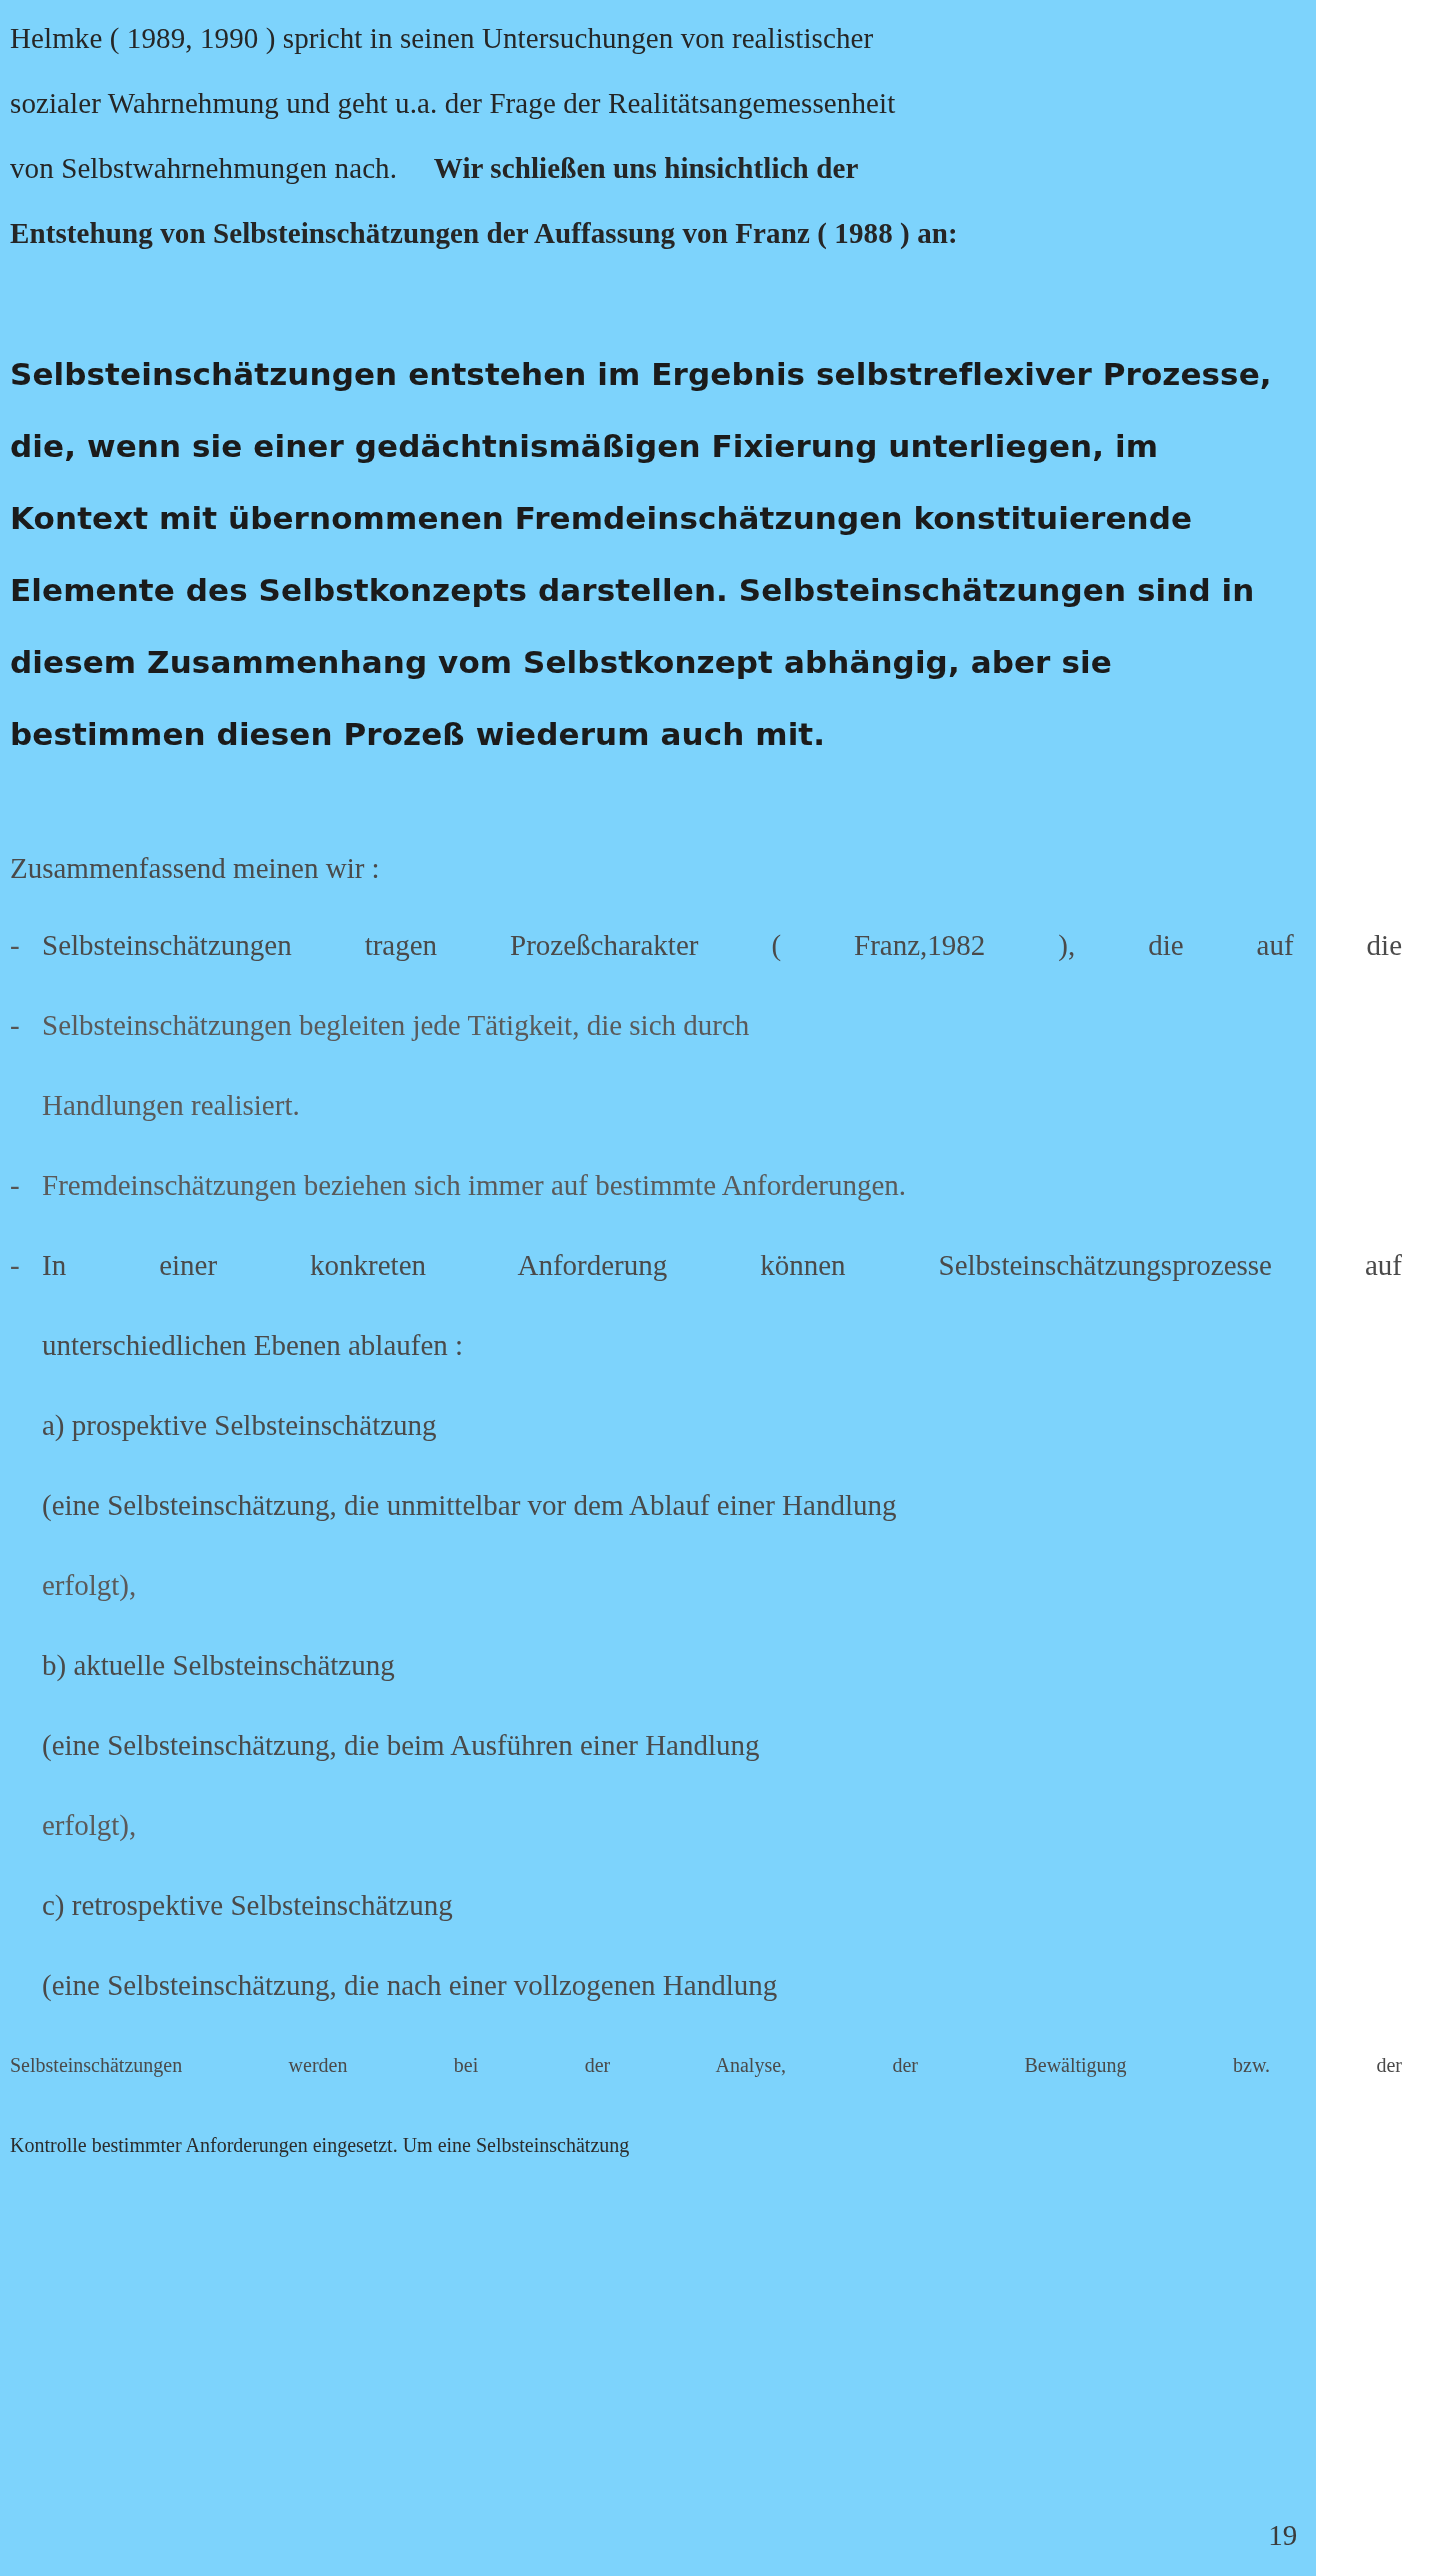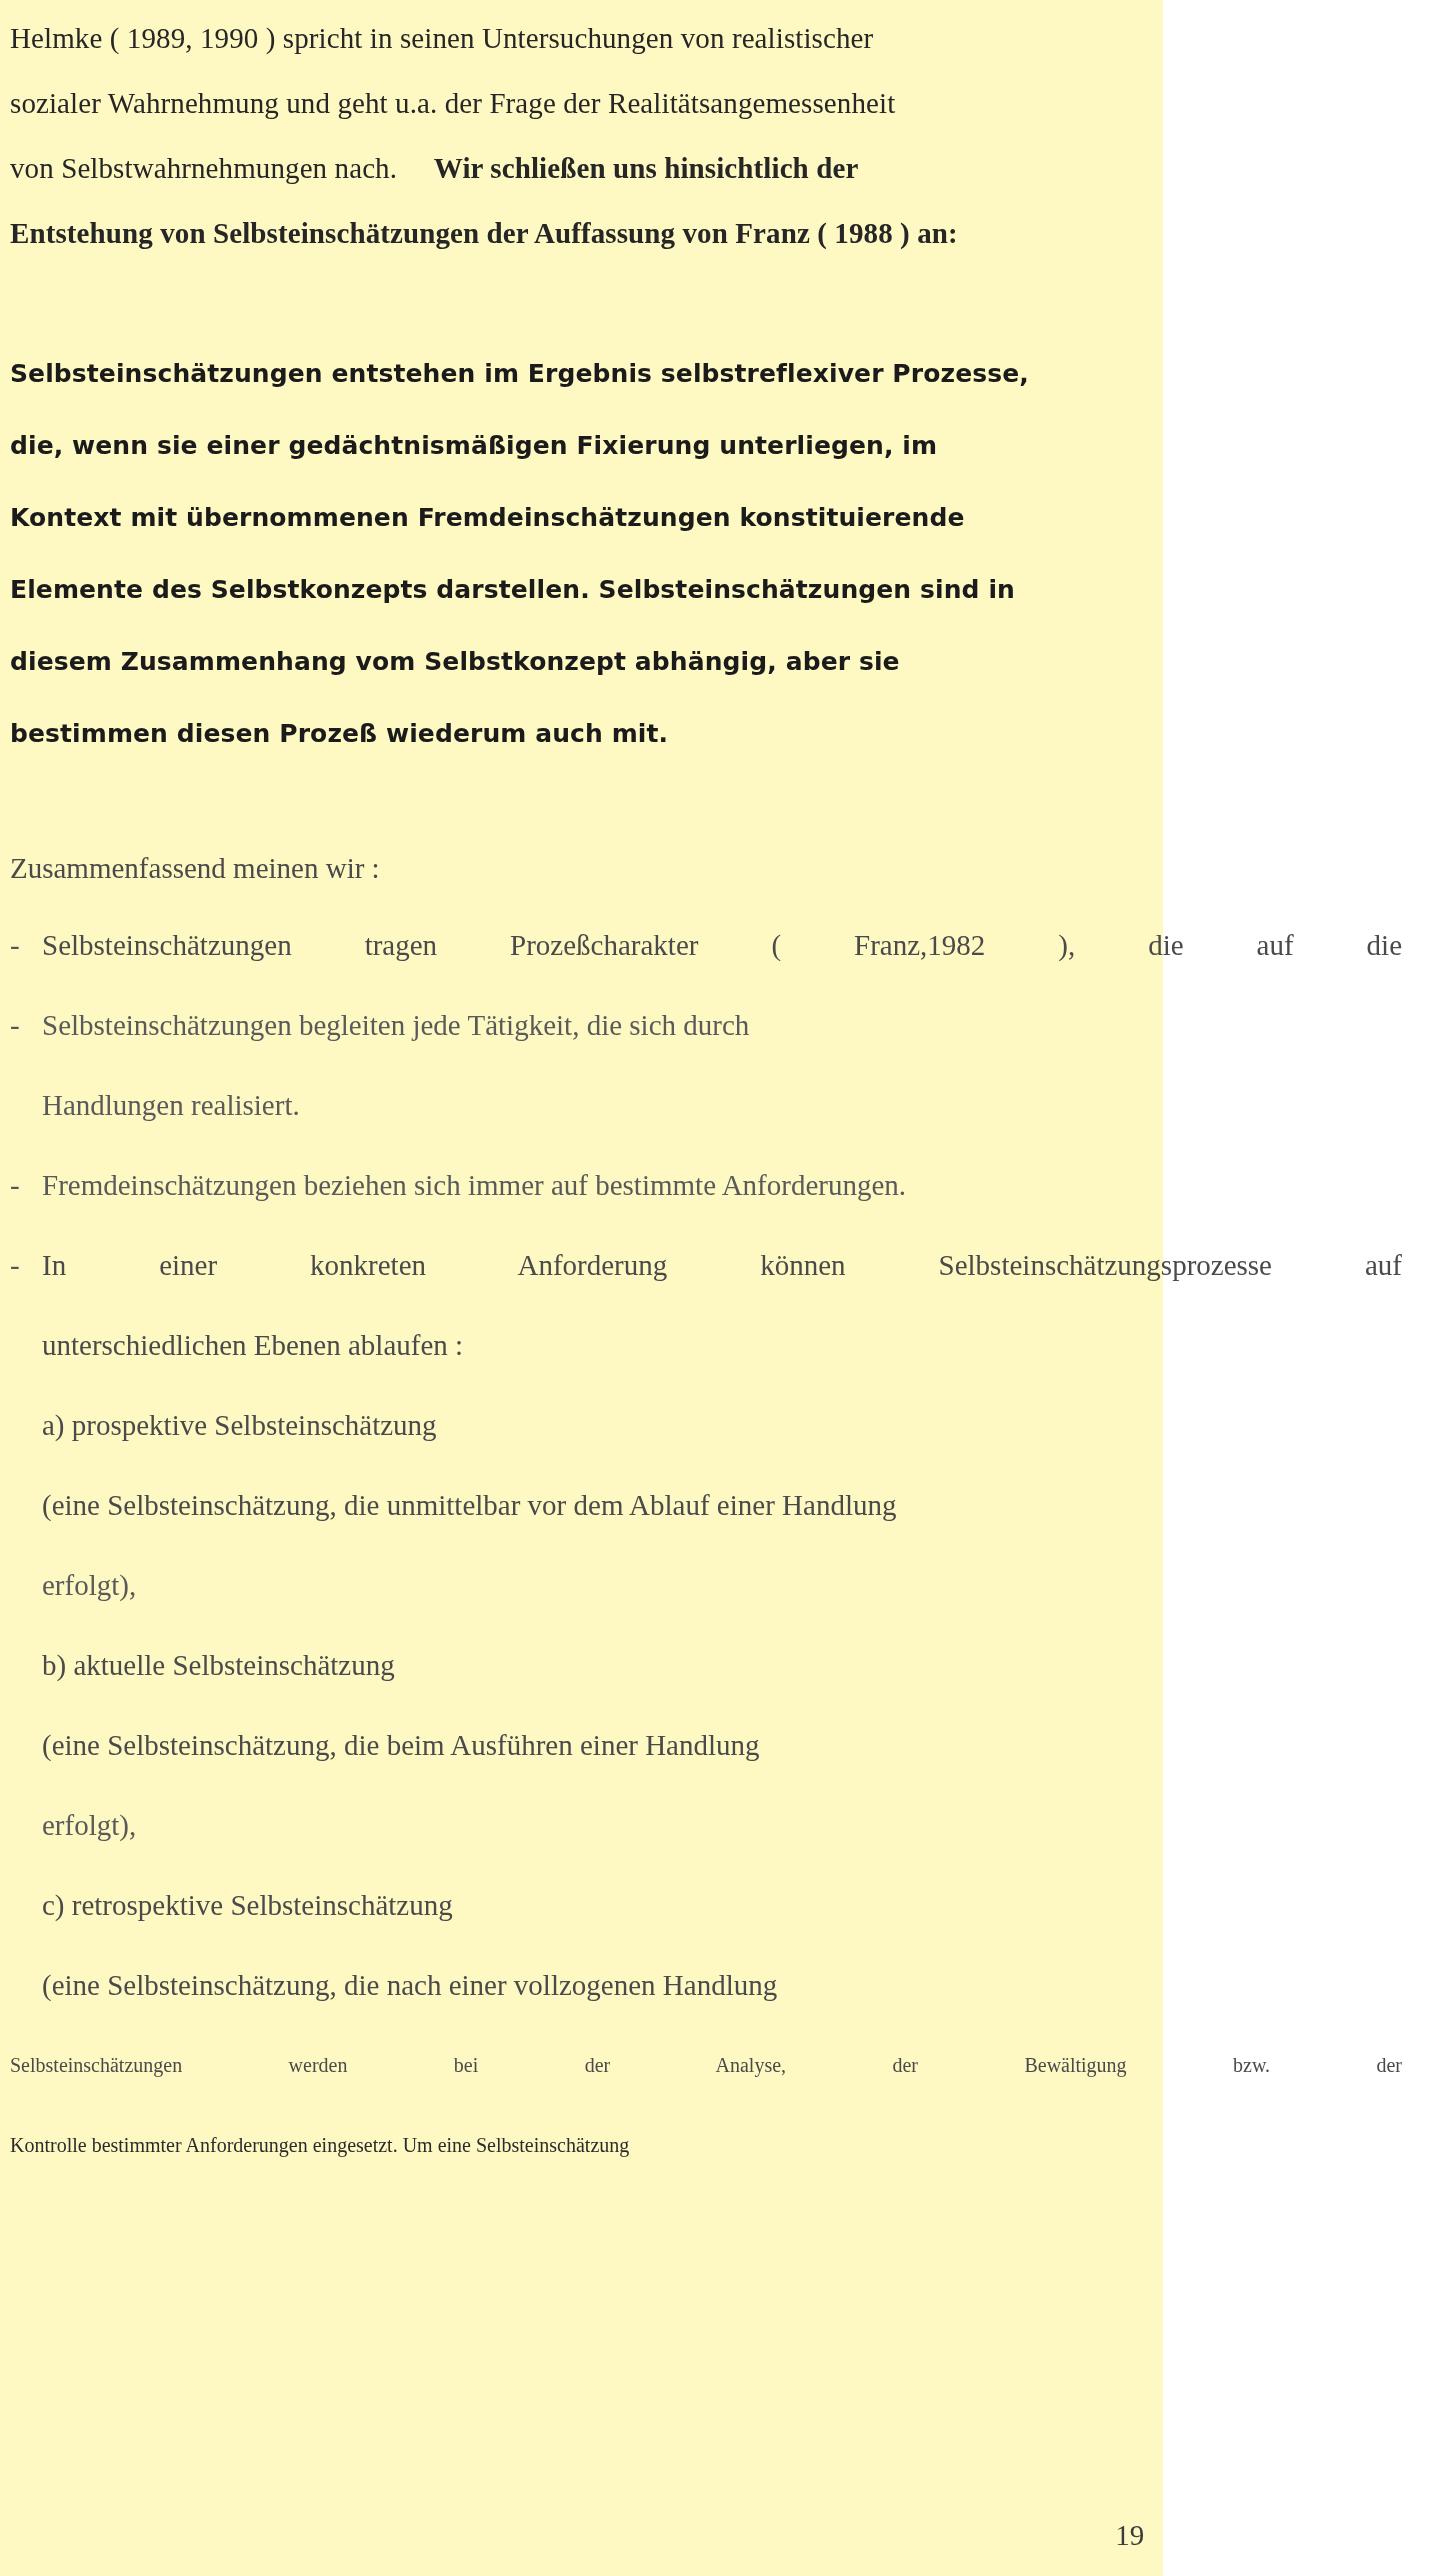--- a/index.html
+++ b/index.html
@@ -11,23 +11,23 @@
     width: 1435px;
     height: 2576px;
     position: relative;
     font-family: "Liberation Serif", serif;
     color: #1d1d1d;
     overflow: hidden;
   }
   .page {
     position: absolute;
     left: 0; top: 0;
-    width: 1163px;
+    width: 1316px;
     height: 2576px;
-    background: #fef9c3;
+    background: #7dd3fc;
   }
   .content {
     position: absolute;
     left: 10px;
     top: 5.7px;
     width: 1392px;
   }
   p {
     margin: 0;
   }
@@ -41,21 +41,21 @@
     line-height: 65px;
     color: #262626;
     letter-spacing: 0.1px;
   }
   .intro .b {
     font-weight: bold;
   }
   .quote {
     font-family: "DejaVu Sans", sans-serif;
     font-weight: bold;
-    font-size: 25px;
+    font-size: 31px;
     line-height: 72px;
     color: #1b1b1b;
     margin-top: 72px;
     letter-spacing: 0.1px;
   }
   .summary-lead {
     font-family: "Liberation Serif", serif;
     font-size: 29px;
     line-height: 42px;
     color: #3a3a3a;

